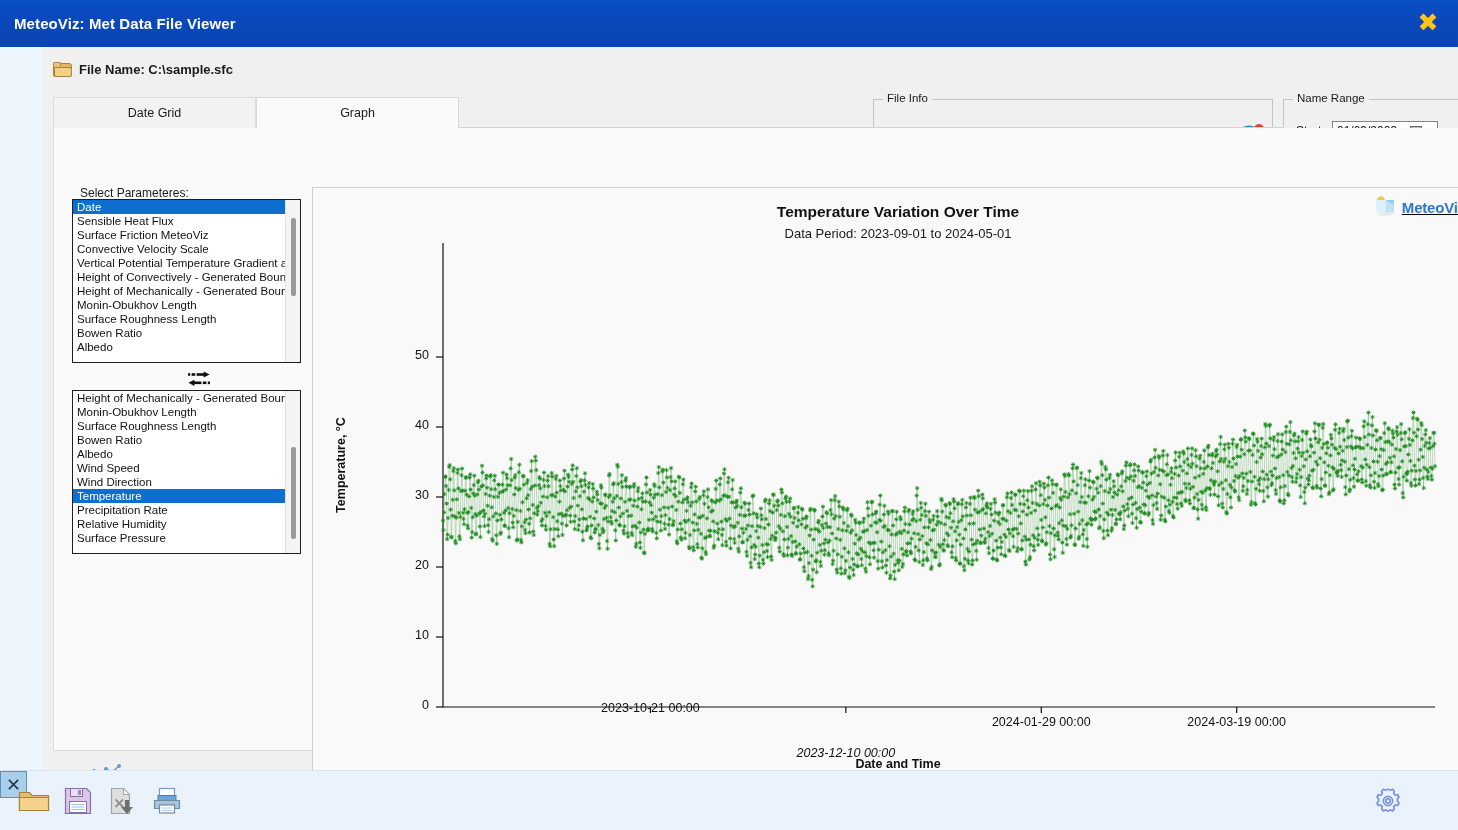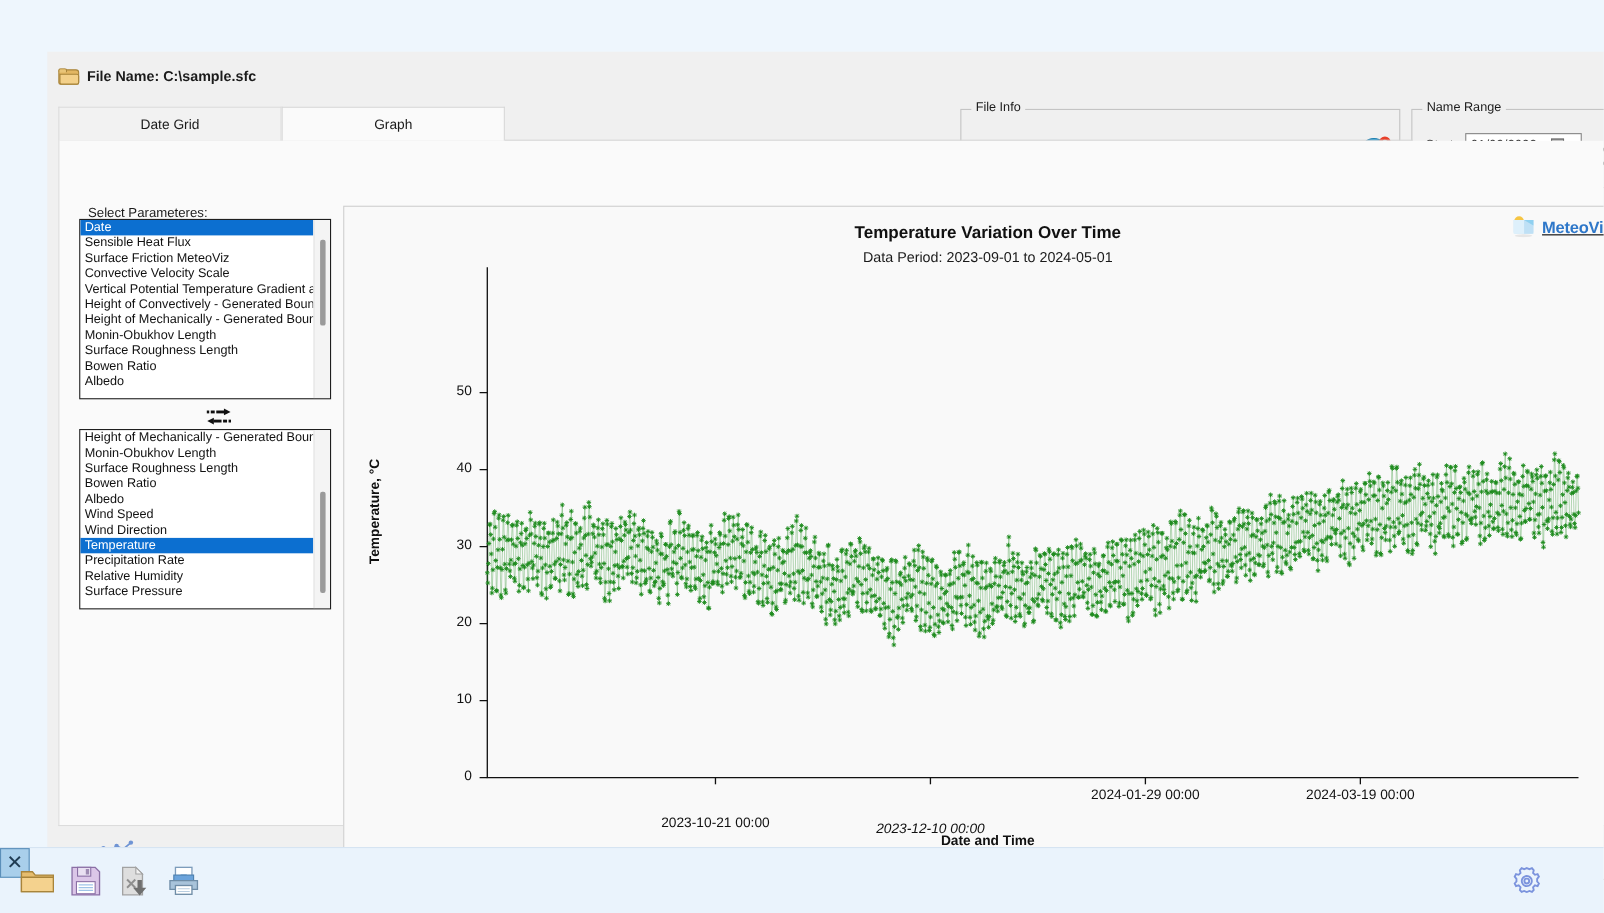--- a/index.html
+++ b/index.html
@@ -285,20 +285,27 @@
     display: flex; align-items: center; justify-content: center;
     cursor: pointer;
   }
   .tb-close .xg { font-size: 18px; color: #1f3b52; line-height: 1; font-family: "DejaVu Sans", sans-serif; }
 </style>
 </head>
 <body>
 
 <div id="app">
 
+  <div class="titlebar">
+    <div class="swoosh3"></div>
+    <div class="swoosh1"></div>
+    <div class="swoosh2"></div>
+    <div class="app-title">MeteoViz: Met Data File Viewer</div>
+    <div class="title-close">✖</div>
+  </div>
 
   <div class="body-area">
 
     <div class="filename-row">
       <span class="ico-folder">
         <span class="back"></span>
           <span class="tab"></span>
           <span class="front"></span>
       </span>
       <span class="filename-text">File Name: C:\sample.sfc</span>
@@ -487,21 +494,21 @@
           </svg>
         <div id="yticks">
             <div class="ytick" style="left: 80px; top: 510px;">0</div>
             <div class="ytick" style="left: 80px; top: 440px;">10</div>
             <div class="ytick" style="left: 80px; top: 370px;">20</div>
             <div class="ytick" style="left: 80px; top: 300px;">30</div>
             <div class="ytick" style="left: 80px; top: 230px;">40</div>
             <div class="ytick" style="left: 80px; top: 160px;">50</div>
           </div>
         <div id="xticks">
-            <div class="xtick" style="left: 257.424px; top: 553px;">2023-10-21 00:00</div>
+            <div class="xtick" style="left: 257.424px; top: 513px;">2023-10-21 00:00</div>
             <div class="xtick" style="left: 452.848px; top: 558px; font-style: italic;">2023-12-10 00:00</div>
             <div class="xtick" style="left: 648.272px; top: 527px;">2024-01-29 00:00</div>
             <div class="xtick" style="left: 843.696px; top: 527px;">2024-03-19 00:00</div>
           </div>
       </div>
 
     </div>
   </div>
 
   <div class="bottombar">

